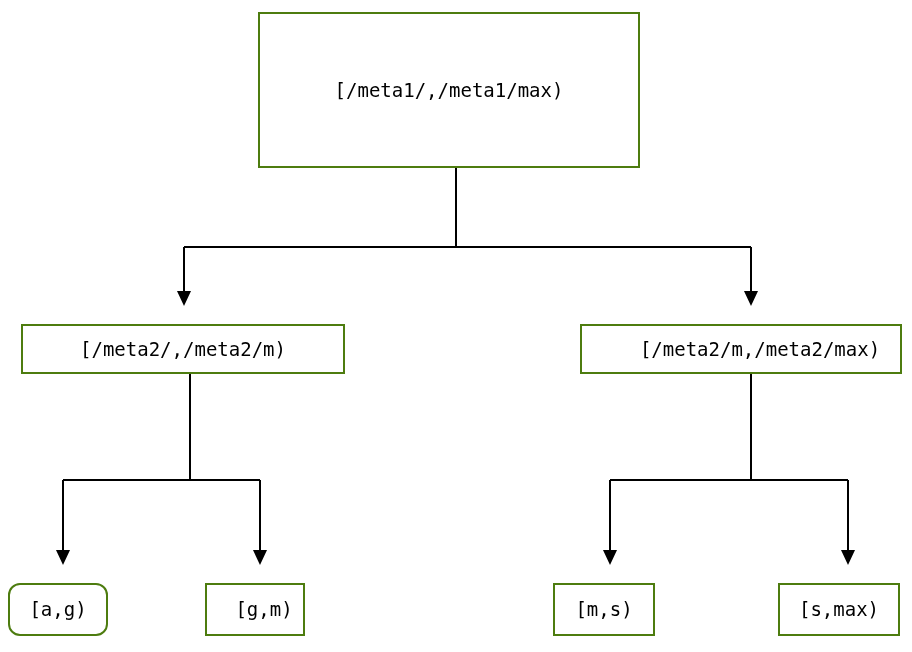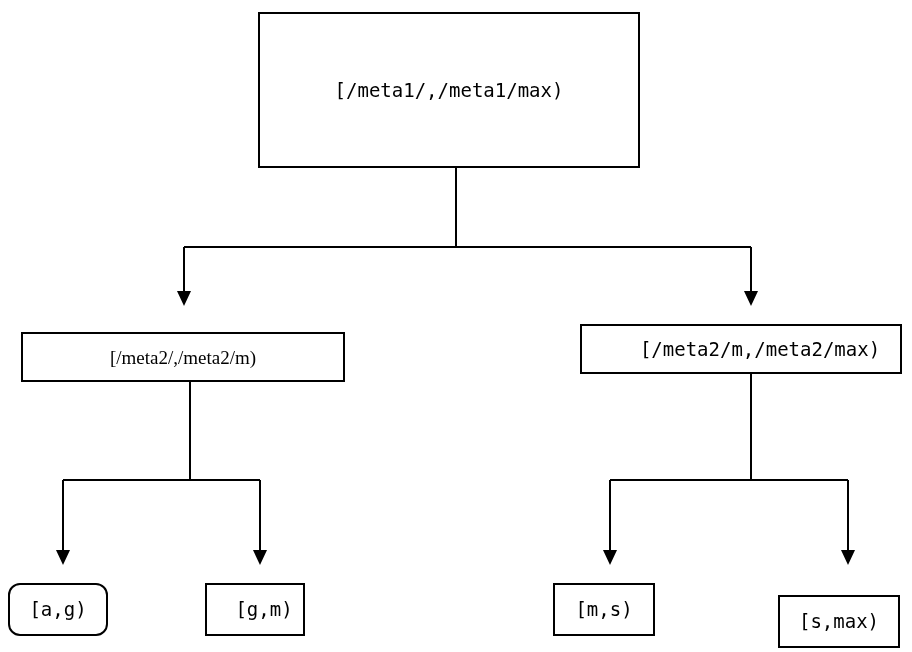--- a/index.html
+++ b/index.html
@@ -28,21 +28,21 @@
     stroke: #000000;
     stroke-width: 2;
     shape-rendering: crispEdges;
   }
   svg.edges polygon.arrowhead {
     fill: #000000;
   }
   .node {
     position: absolute;
     box-sizing: border-box;
-    border: 2px solid #000000;
+    border: 2px solid #4d7c0f;
     background: #ffffff;
     display: flex;
     align-items: center;
     justify-content: center;
     color: #000000;
     font-family: "DejaVu Sans Mono", "Liberation Mono", monospace;
     font-size: 19px;
     line-height: 1;
     letter-spacing: 0px;
     white-space: nowrap;
@@ -54,41 +54,40 @@
   
   .node-root {
     left: 258px;
     top: 12px;
     width: 382px;
     height: 156px;
   }
   
   .node-mid-left {
     left: 21px;
-    top: 332px;
+    top: 324px;
     width: 324px;
     height: 50px;
-    font-family: Liberation Serif, serif;
   }
   .node-mid-right {
     left: 580px;
     top: 324px;
     width: 322px;
     height: 50px;
     padding-left: 38px;
   }
   
   .node-leaf {
     top: 583px;
     height: 53px;
   }
   .node-leaf-ag   { left: 8px;   width: 100px; border-radius: 12px; }
   .node-leaf-gm   { left: 205px; width: 100px; padding-left: 18px; }
   .node-leaf-ms   { left: 553px; width: 102px; justify-content: center; }
-  .node-leaf-smax { left: 778px; width: 122px; margin-top: 12px; }
+  .node-leaf-smax { left: 778px; width: 122px; }
 </style>
 </head>
 <body>
 
 <div id="canvas">
 
   <svg class="edges" viewBox="0 0 912 652" width="912" height="652" xmlns="http://www.w3.org/2000/svg">
 
     <g>
       <line x1="456" y1="168" x2="456" y2="247"></line>

